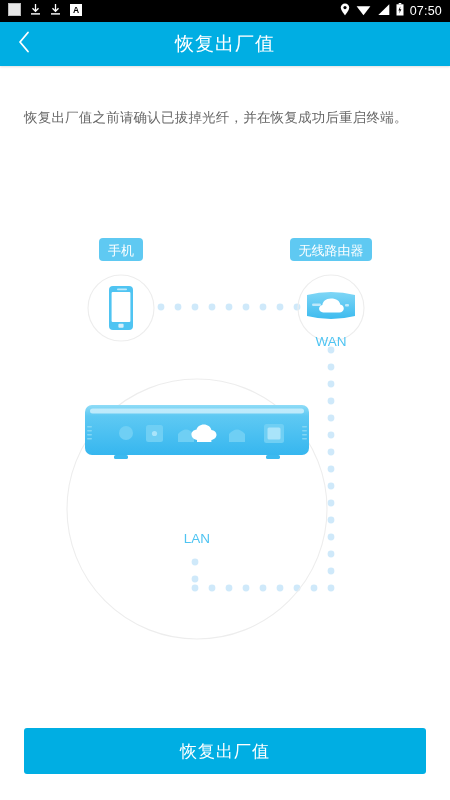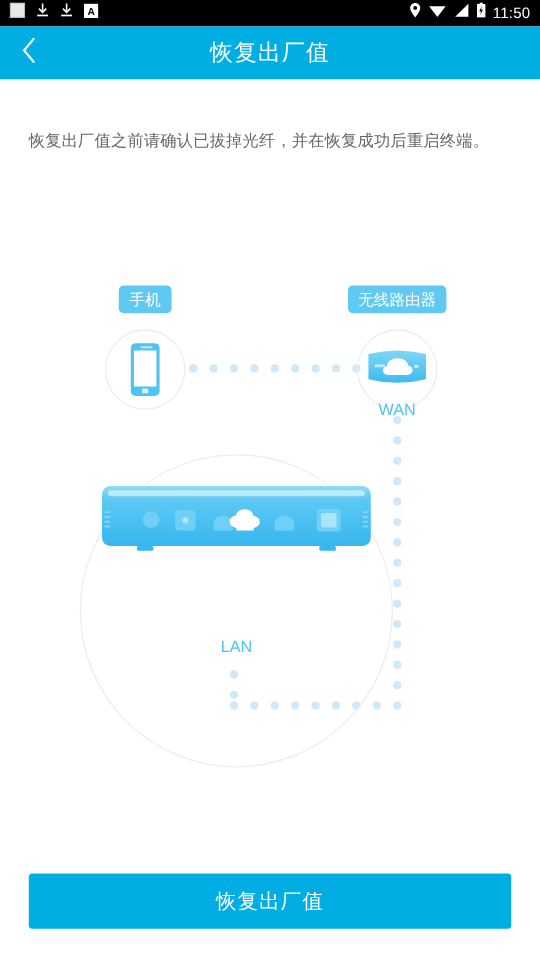--- a/index.html
+++ b/index.html
@@ -126,21 +126,21 @@
           <path d="M12.3 1.2 L12.3 12 L1.3 12 Z" fill="#fff"></path>
         </svg>
       </span>
       <span class="ic">
         <svg width="8" height="13" viewBox="0 0 8 13">
           <rect x="2.7" y="0" width="2.6" height="1.3" fill="#fff"></rect>
           <rect x="0.5" y="1.3" width="7" height="11.2" fill="#fff"></rect>
           <path d="M4.4 3.2 L2.4 7.4 L3.8 7.4 L3.2 10.6 L5.4 6.2 L4.0 6.2 Z" fill="#000"></path>
         </svg>
       </span>
-      <span class="sb-time">11:50</span>
+      <span class="sb-time">07:50</span>
     </div>
   </div>
 
   <div class="header">
     <div class="back-btn">
       <span>
         <svg width="13" height="22" viewBox="0 0 13 22">
           <path d="M10 1.5 L2 11 L10 20.5" stroke="#ffffff" stroke-width="1.8" fill="none" stroke-linecap="round" stroke-linejoin="round"></path>
         </svg>
       </span>

